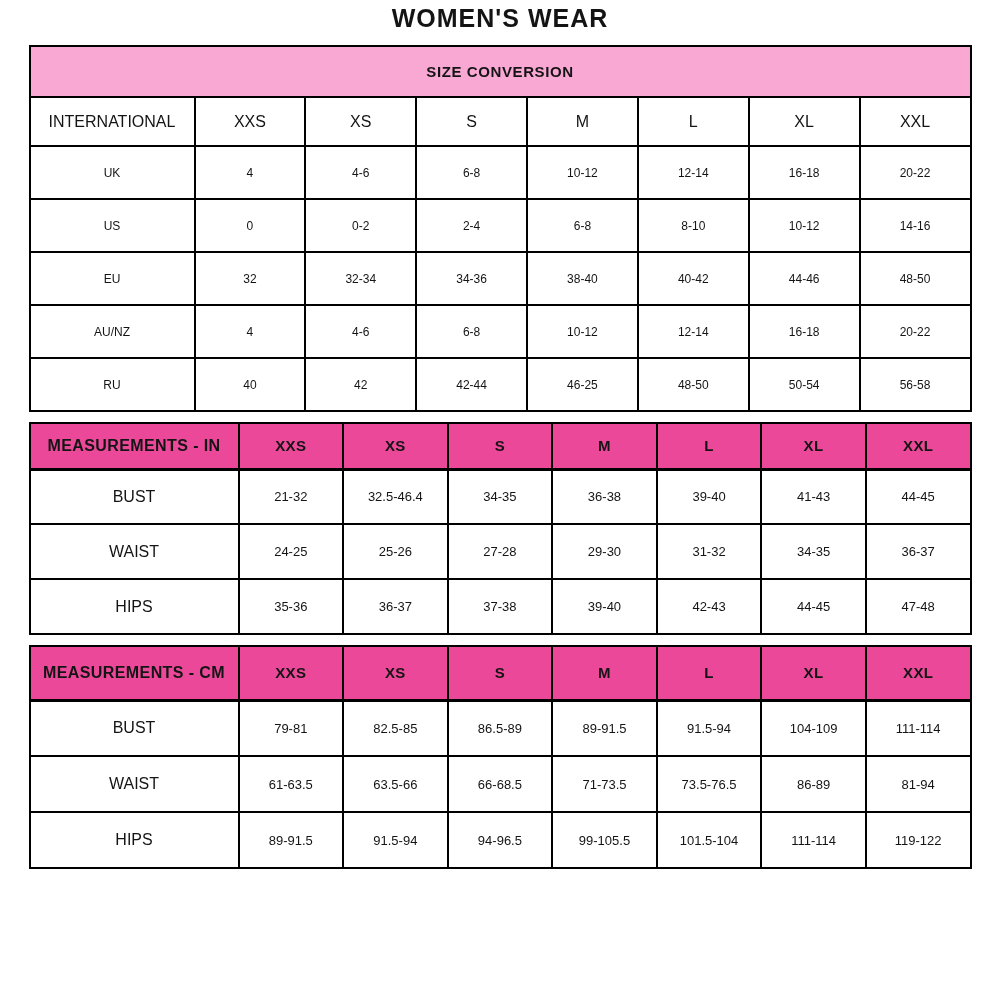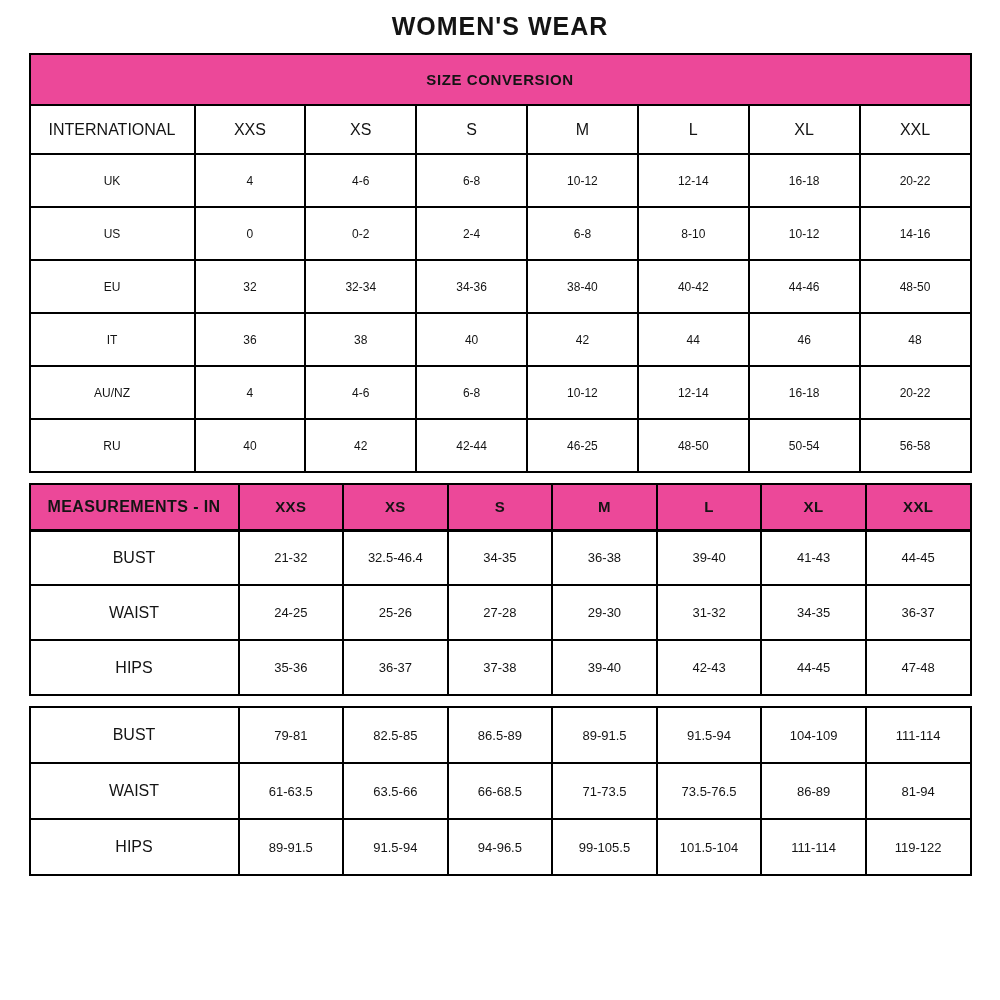--- a/index.html
+++ b/index.html
@@ -3,21 +3,21 @@
 <meta charset="utf-8">
 <style>
   * { box-sizing: border-box; }
   html, body {
     margin: 0; padding: 0;
     width: 1000px; height: 1000px;
     background: #ffffff;
     font-family: "Liberation Sans", sans-serif;
     color: #141414;
   }
-  .page { width: 1000px; height: 784px; padding-top: 12px; }
+  .page { width: 1000px; height: 784px; padding-top: 4px; }
   .title {
     text-align: center;
     font-size: 25px;
     font-weight: bold;
     letter-spacing: 1px;
     margin: 0 0 12px 0;
     color: #141414;
   }
   table {
     border-collapse: collapse;
@@ -29,21 +29,21 @@
     border: 2px solid #000;
     text-align: center;
     vertical-align: middle;
     padding: 0 2px;
     overflow: hidden;
   }
   table { border: 2.5px solid #000; }
 
   
   .t1 .band th {
-    background: #ec4899;
+    background: #f9a8d4;
     height: 51px;
     font-size: 15px;
     font-weight: bold;
     letter-spacing: 0.6px;
     border-bottom: 2.5px solid #000;
   }
   .t1 .hdr td { height: 49px; font-size: 16px; font-weight: normal; }
   .t1 .row td { height: 53px; font-size: 12px; font-weight: normal; }
 
   
@@ -116,30 +116,20 @@
     </tr>
     <tr class="row">
       <td class="lbl">EU</td>
       <td>32</td>
       <td>32-34</td>
       <td>34-36</td>
       <td>38-40</td>
       <td>40-42</td>
       <td>44-46</td>
       <td>48-50</td>
-    </tr>
-    <tr class="row">
-      <td class="lbl">IT</td>
-      <td>36</td>
-      <td>38</td>
-      <td>40</td>
-      <td>42</td>
-      <td>44</td>
-      <td>46</td>
-      <td>48</td>
     </tr>
     <tr class="row">
       <td class="lbl">AU/NZ</td>
       <td>4</td>
       <td>4-6</td>
       <td>6-8</td>
       <td>10-12</td>
       <td>12-14</td>
       <td>16-18</td>
       <td>20-22</td>
@@ -217,20 +207,30 @@
       <col style="width:209px">
       <col>
         <col>
         <col>
         <col>
         <col>
         <col>
         <col>
     </colgroup>
     <tbody>
+        <tr class="hdr">
+      <td class="lbl">MEASUREMENTS - CM</td>
+      <td>XXS</td>
+      <td>XS</td>
+      <td>S</td>
+      <td>M</td>
+      <td>L</td>
+      <td>XL</td>
+      <td>XXL</td>
+    </tr>
     <tr class="row">
       <td class="lbl">BUST</td>
       <td>79-81</td>
       <td>82.5-85</td>
       <td>86.5-89</td>
       <td>89-91.5</td>
       <td>91.5-94</td>
       <td>104-109</td>
       <td>111-114</td>
     </tr>

